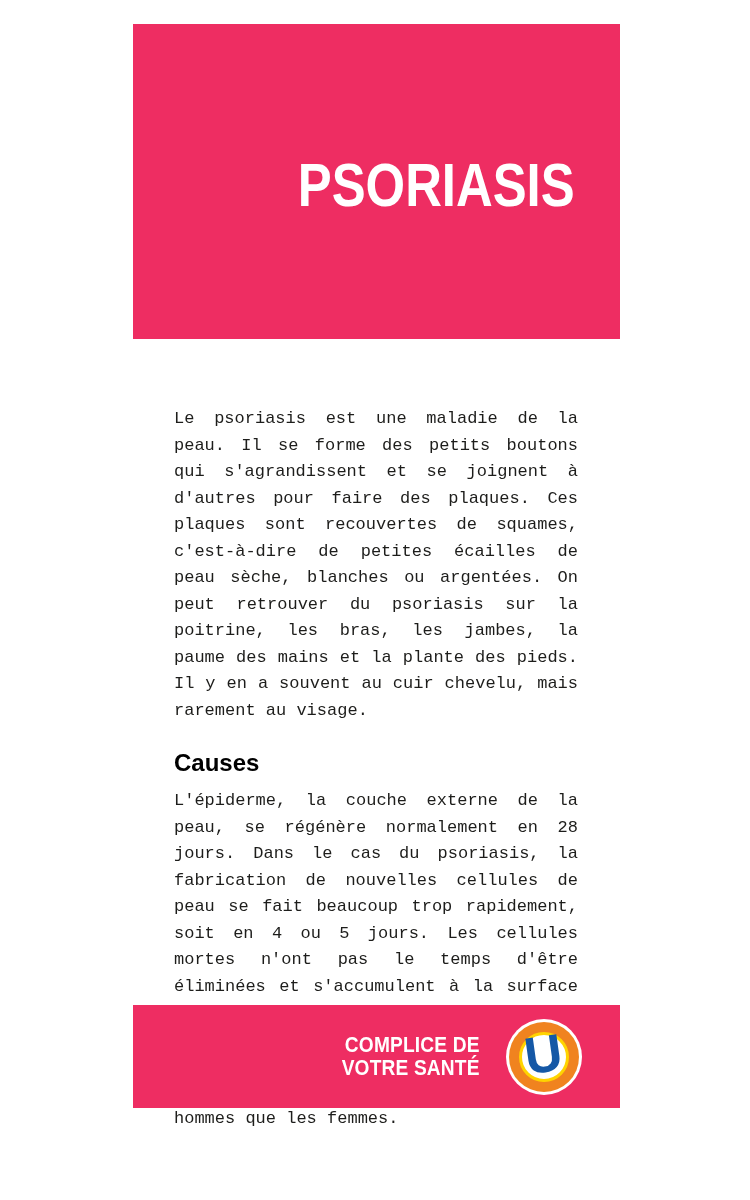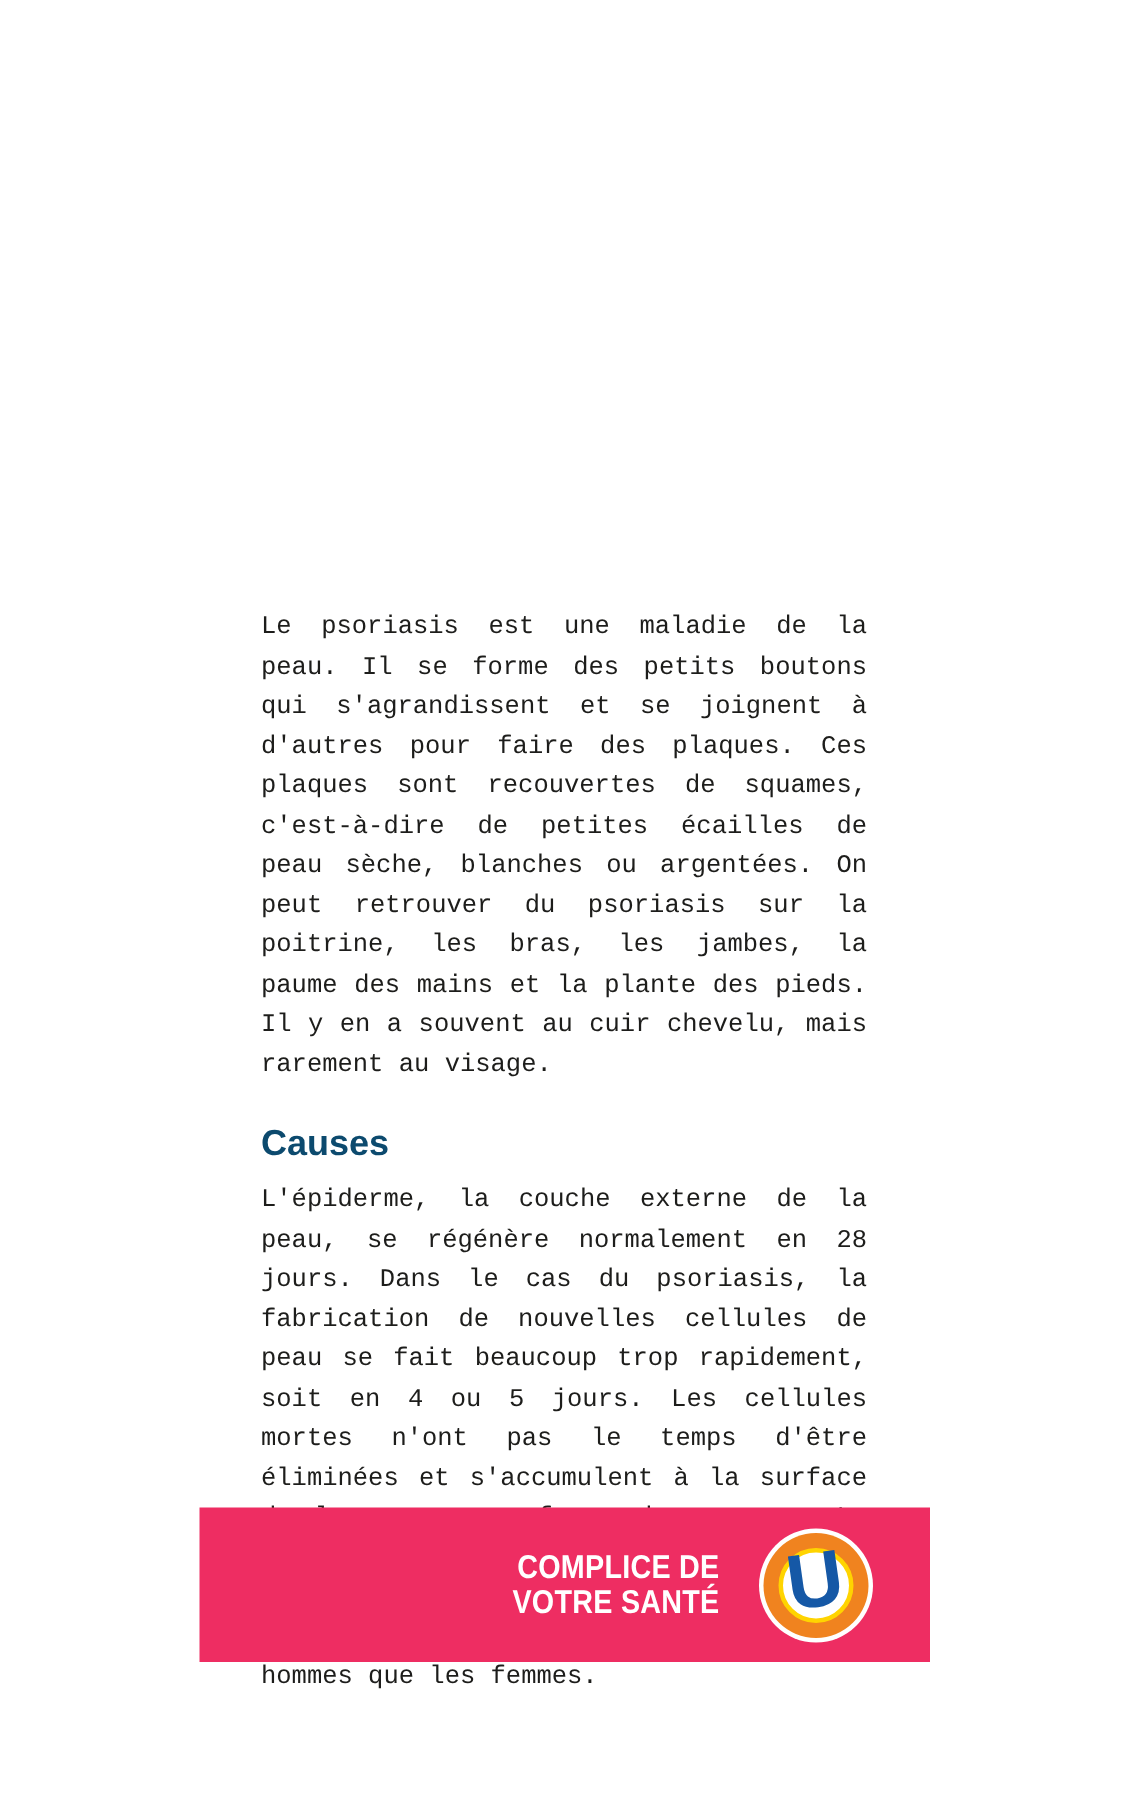--- a/index.html
+++ b/index.html
@@ -54,21 +54,21 @@
   .content p {
     margin: 0;
     font-size: 17px;
     line-height: 26.5px;
     text-align: justify;
     text-justify: inter-word;
     font-family: Liberation Mono, monospace;
   }
   .content h2 {
     margin: 26px 0 12px 0;
-    color: #0c4a6e;
+    color: #000000;
     font-size: 24px;
     font-weight: bold;
     line-height: 1.1;
   }
 
   
   .footer {
     position: absolute;
     left: 133px;
     top: 1005px;
@@ -134,20 +134,23 @@
     font-weight: bold;
     line-height: 1;
     transform: rotate(-8deg) translateY(-3px);
   }
 </style>
 </head>
 <body>
 
 <div class="page">
 
+  <header class="hero">
+    <h1>PSORIASIS</h1>
+  </header>
 
   <main class="content">
     <p>Le psoriasis est une maladie de la peau. Il se forme des petits boutons qui s'agrandissent et se joignent à d'autres pour faire des plaques. Ces plaques sont recouvertes de squames, c'est-à-dire de petites écailles de peau sèche, blanches ou argentées. On peut retrouver du psoriasis sur la poitrine, les bras, les jambes, la paume des mains et la plante des pieds. Il y en a souvent au cuir chevelu, mais rarement au visage.</p>
     <h2>Causes</h2>
     <p>L'épiderme, la couche externe de la peau, se régénère normalement en 28 jours. Dans le cas du psoriasis, la fabrication de nouvelles cellules de peau se fait beaucoup trop rapidement, soit en 4 ou 5 jours. Les cellules mortes n'ont pas le temps d'être éliminées et s'accumulent à la surface de la peau sous forme de squames. Le psoriasis est avant tout une maladie héréditaire. Il touche surtout les personnes de race blanche, autant les hommes que les femmes.</p>
   </main>
 
   <footer class="footer">
     <div class="tagline">
       <span>COMPLICE DE</span>

